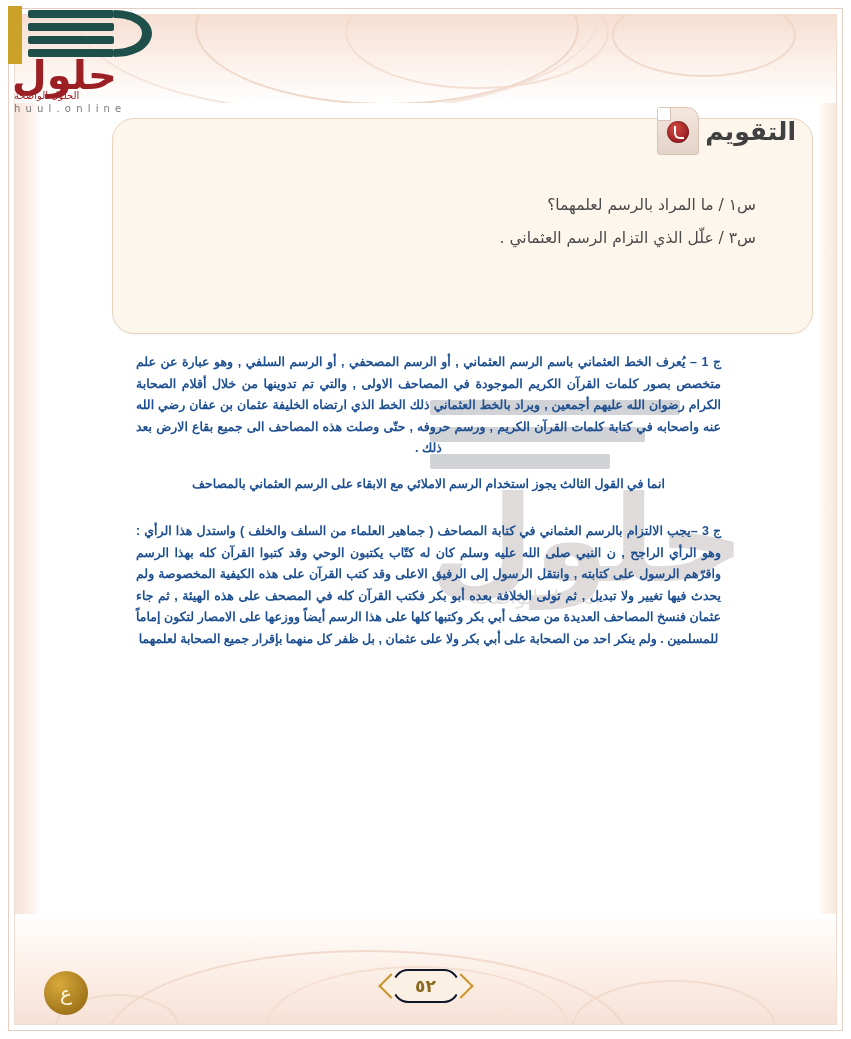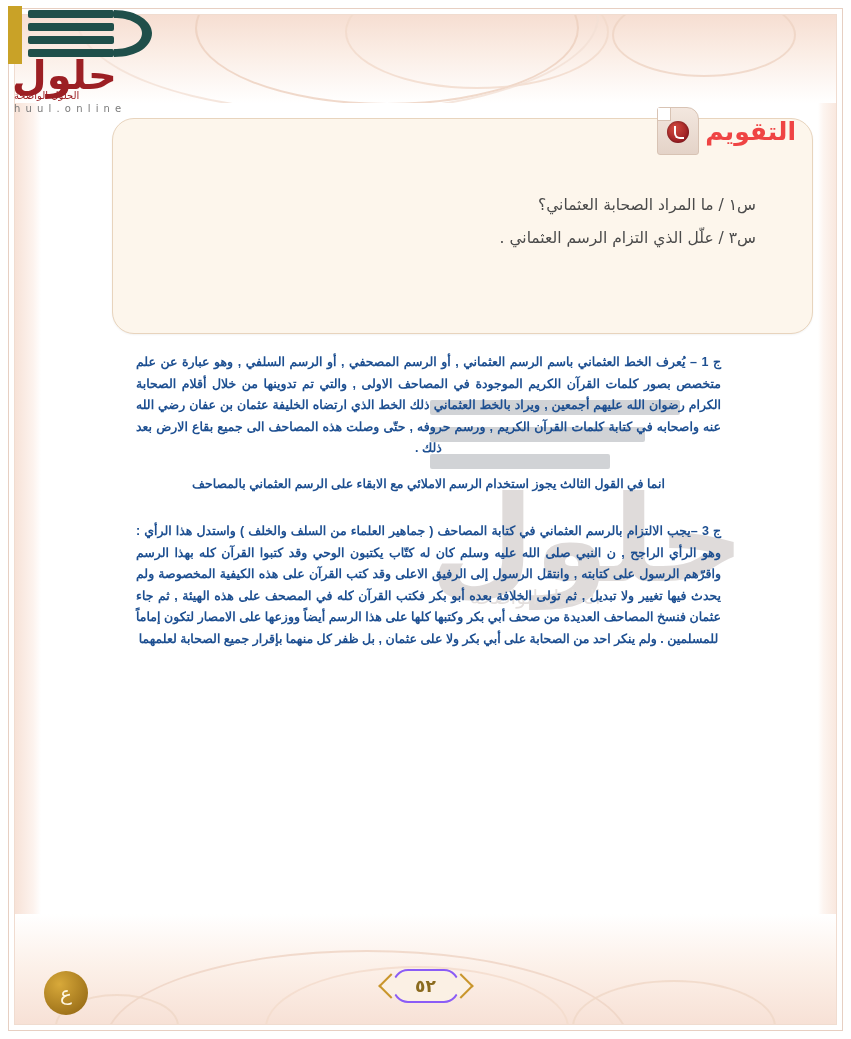--- a/index.html
+++ b/index.html
@@ -188,21 +188,21 @@
     right: 16px;
     top: -12px;
     display: flex;
     flex-direction: row;
     align-items: center;
     gap: 6px;
   }
   .eval-title {
     font-family: "DejaVu Sans", sans-serif;
     font-size: 25px;
-    color: #ef4444;
+    color: #404040;
     font-weight: bold;
   }
   .eval-icon {
     width: 40px; height: 46px;
     position: relative;
     background: linear-gradient(180deg,#f3e7df 0%, #e4d3c8 100%);
     border: 1px solid #d8c3b4;
     border-radius: 3px 12px 3px 3px;
   }
   .eval-icon .corner {
@@ -277,21 +277,21 @@
     display: flex;
     justify-content: center;
     align-items: center;
     direction: ltr;
   }
   .page-number {
     position: relative;
     min-width: 64px;
     height: 30px;
     background: #fbf0e4;
-    border: 2px solid #8b5cf6;
+    border: 2px solid #0f172a;
     border-radius: 16px / 50%;
     display: flex;
     align-items: center;
     justify-content: center;
     font-family: "DejaVu Sans", sans-serif;
     font-size: 17px;
     color: #8a6a1e;
     font-weight: bold;
   }
   .page-number::before,
@@ -375,21 +375,21 @@
 
   <div class="eval-box">
     <div class="eval-title-wrap">
       <div class="eval-title">التقويم</div>
       <div class="eval-icon">
         <div class="corner"></div>
         <div class="dot"></div>
       </div>
     </div>
     <div class="eval-questions">
-      <div class="eval-q">س١ / ما المراد الصحابة العثماني؟</div>
+      <div class="eval-q">س١ / ما المراد بالرسم لعلمهما؟</div>
       <div class="eval-q">س٣ / علّل الذي التزام الرسم العثماني .</div>
     </div>
   </div>
 
   <div class="answers">
     <div class="ans a1">ج 1 – يُعرف الخط العثماني باسم الرسم العثماني , أو الرسم المصحفي , أو الرسم السلفي , وهو عبارة عن علم متخصص بصور كلمات القرآن الكريم الموجودة في المصاحف الاولى , والتي تم تدوينها من خلال أقلام الصحابة الكرام رضوان الله عليهم أجمعين , ويراد بالخط العثماني ذلك الخط الذي ارتضاه الخليفة عثمان بن عفان رضي الله عنه واصحابه في كتابة كلمات القرآن الكريم , ورسم حروفه , حتّى وصلت هذه المصاحف الى جميع بقاع الارض بعد ذلك .</div>
     <div class="ans a2b">انما في القول الثالث يجوز استخدام الرسم الاملائي مع الابقاء على الرسم العثماني بالمصاحف</div>
     <div class="ans a3">ج 3 –يجب الالتزام بالرسم العثماني في كتابة المصاحف ( جماهير العلماء من السلف والخلف ) واستدل هذا الرأي : وهو الرأي الراجح , ن النبي صلى الله عليه وسلم كان له كتّاب يكتبون الوحي وقد كتبوا القرآن كله بهذا الرسم واقرّهم الرسول على كتابته , وانتقل الرسول إلى الرفيق الاعلى وقد كتب القرآن على هذه الكيفية المخصوصة ولم يحدث فيها تغيير ولا تبديل , ثم تولى الخلافة بعده أبو بكر فكتب القرآن كله في المصحف على هذه الهيئة , ثم جاء عثمان فنسخ المصاحف العديدة من صحف أبي بكر وكتبها كلها على هذا الرسم أيضاً ووزعها على الامصار لتكون إماماً للمسلمين . ولم ينكر احد من الصحابة على أبي بكر ولا على عثمان , بل ظفر كل منهما بإقرار جميع الصحابة لعلمهما</div>
   </div>
 

